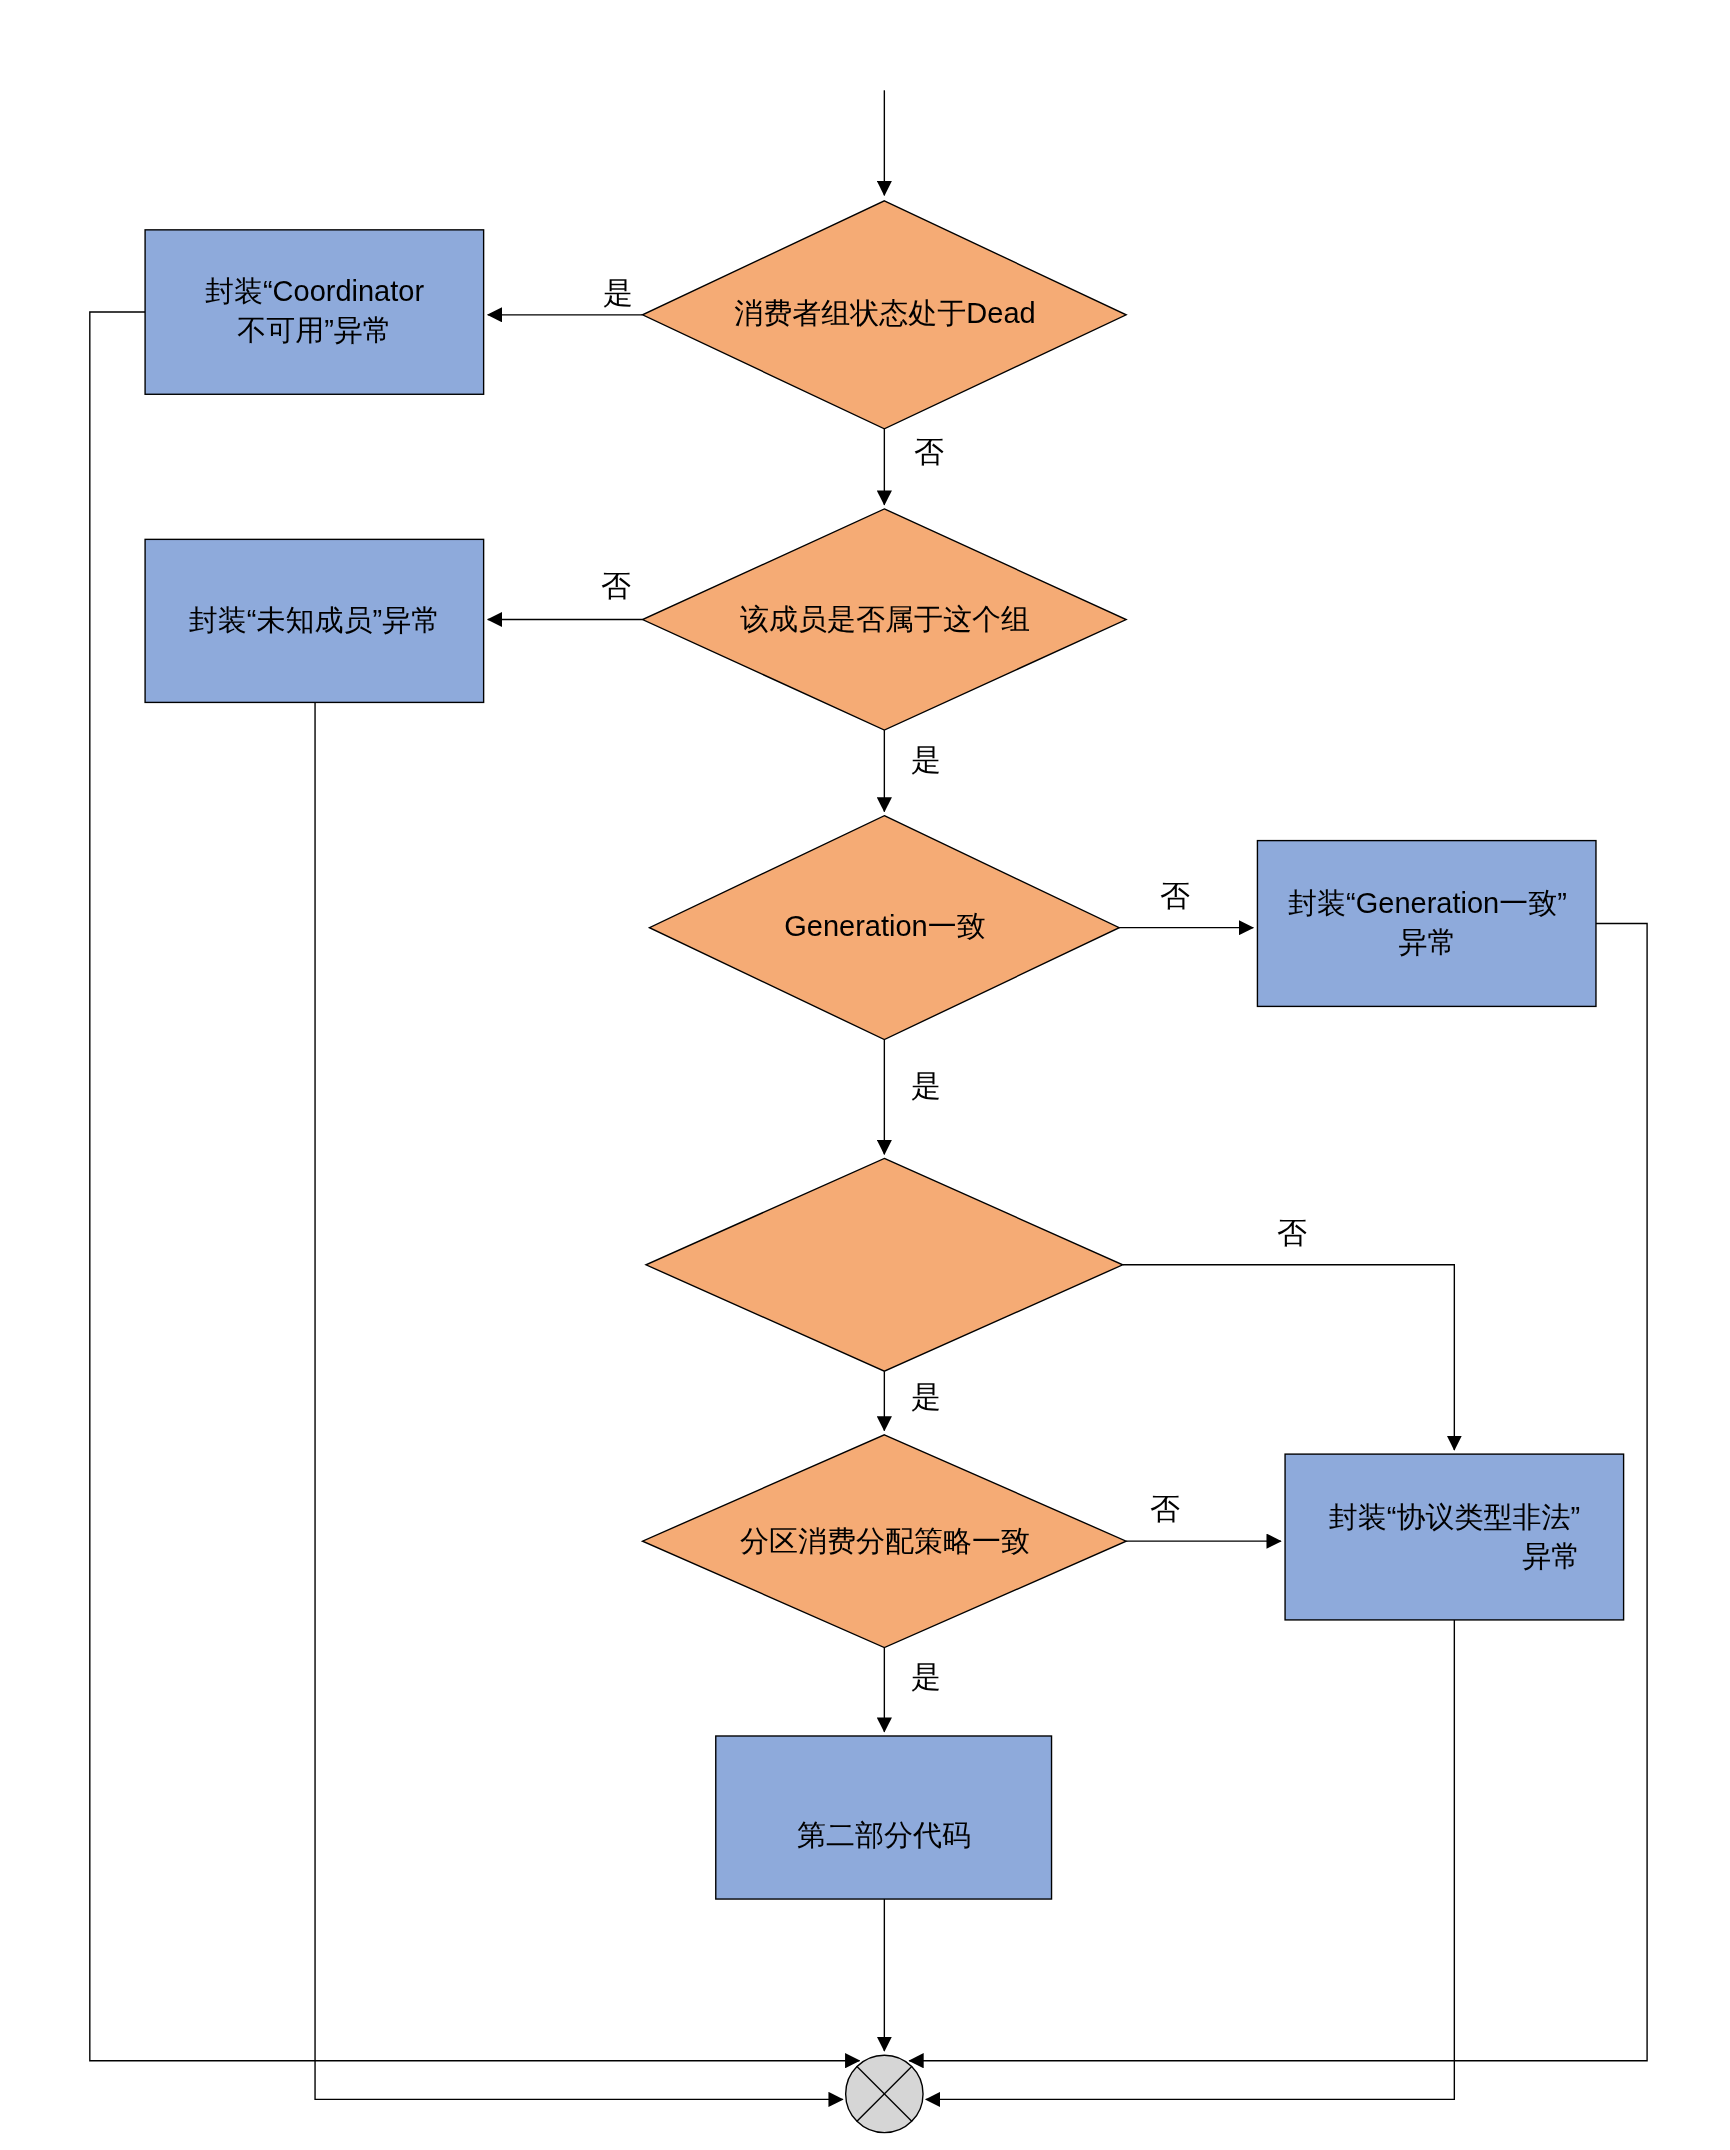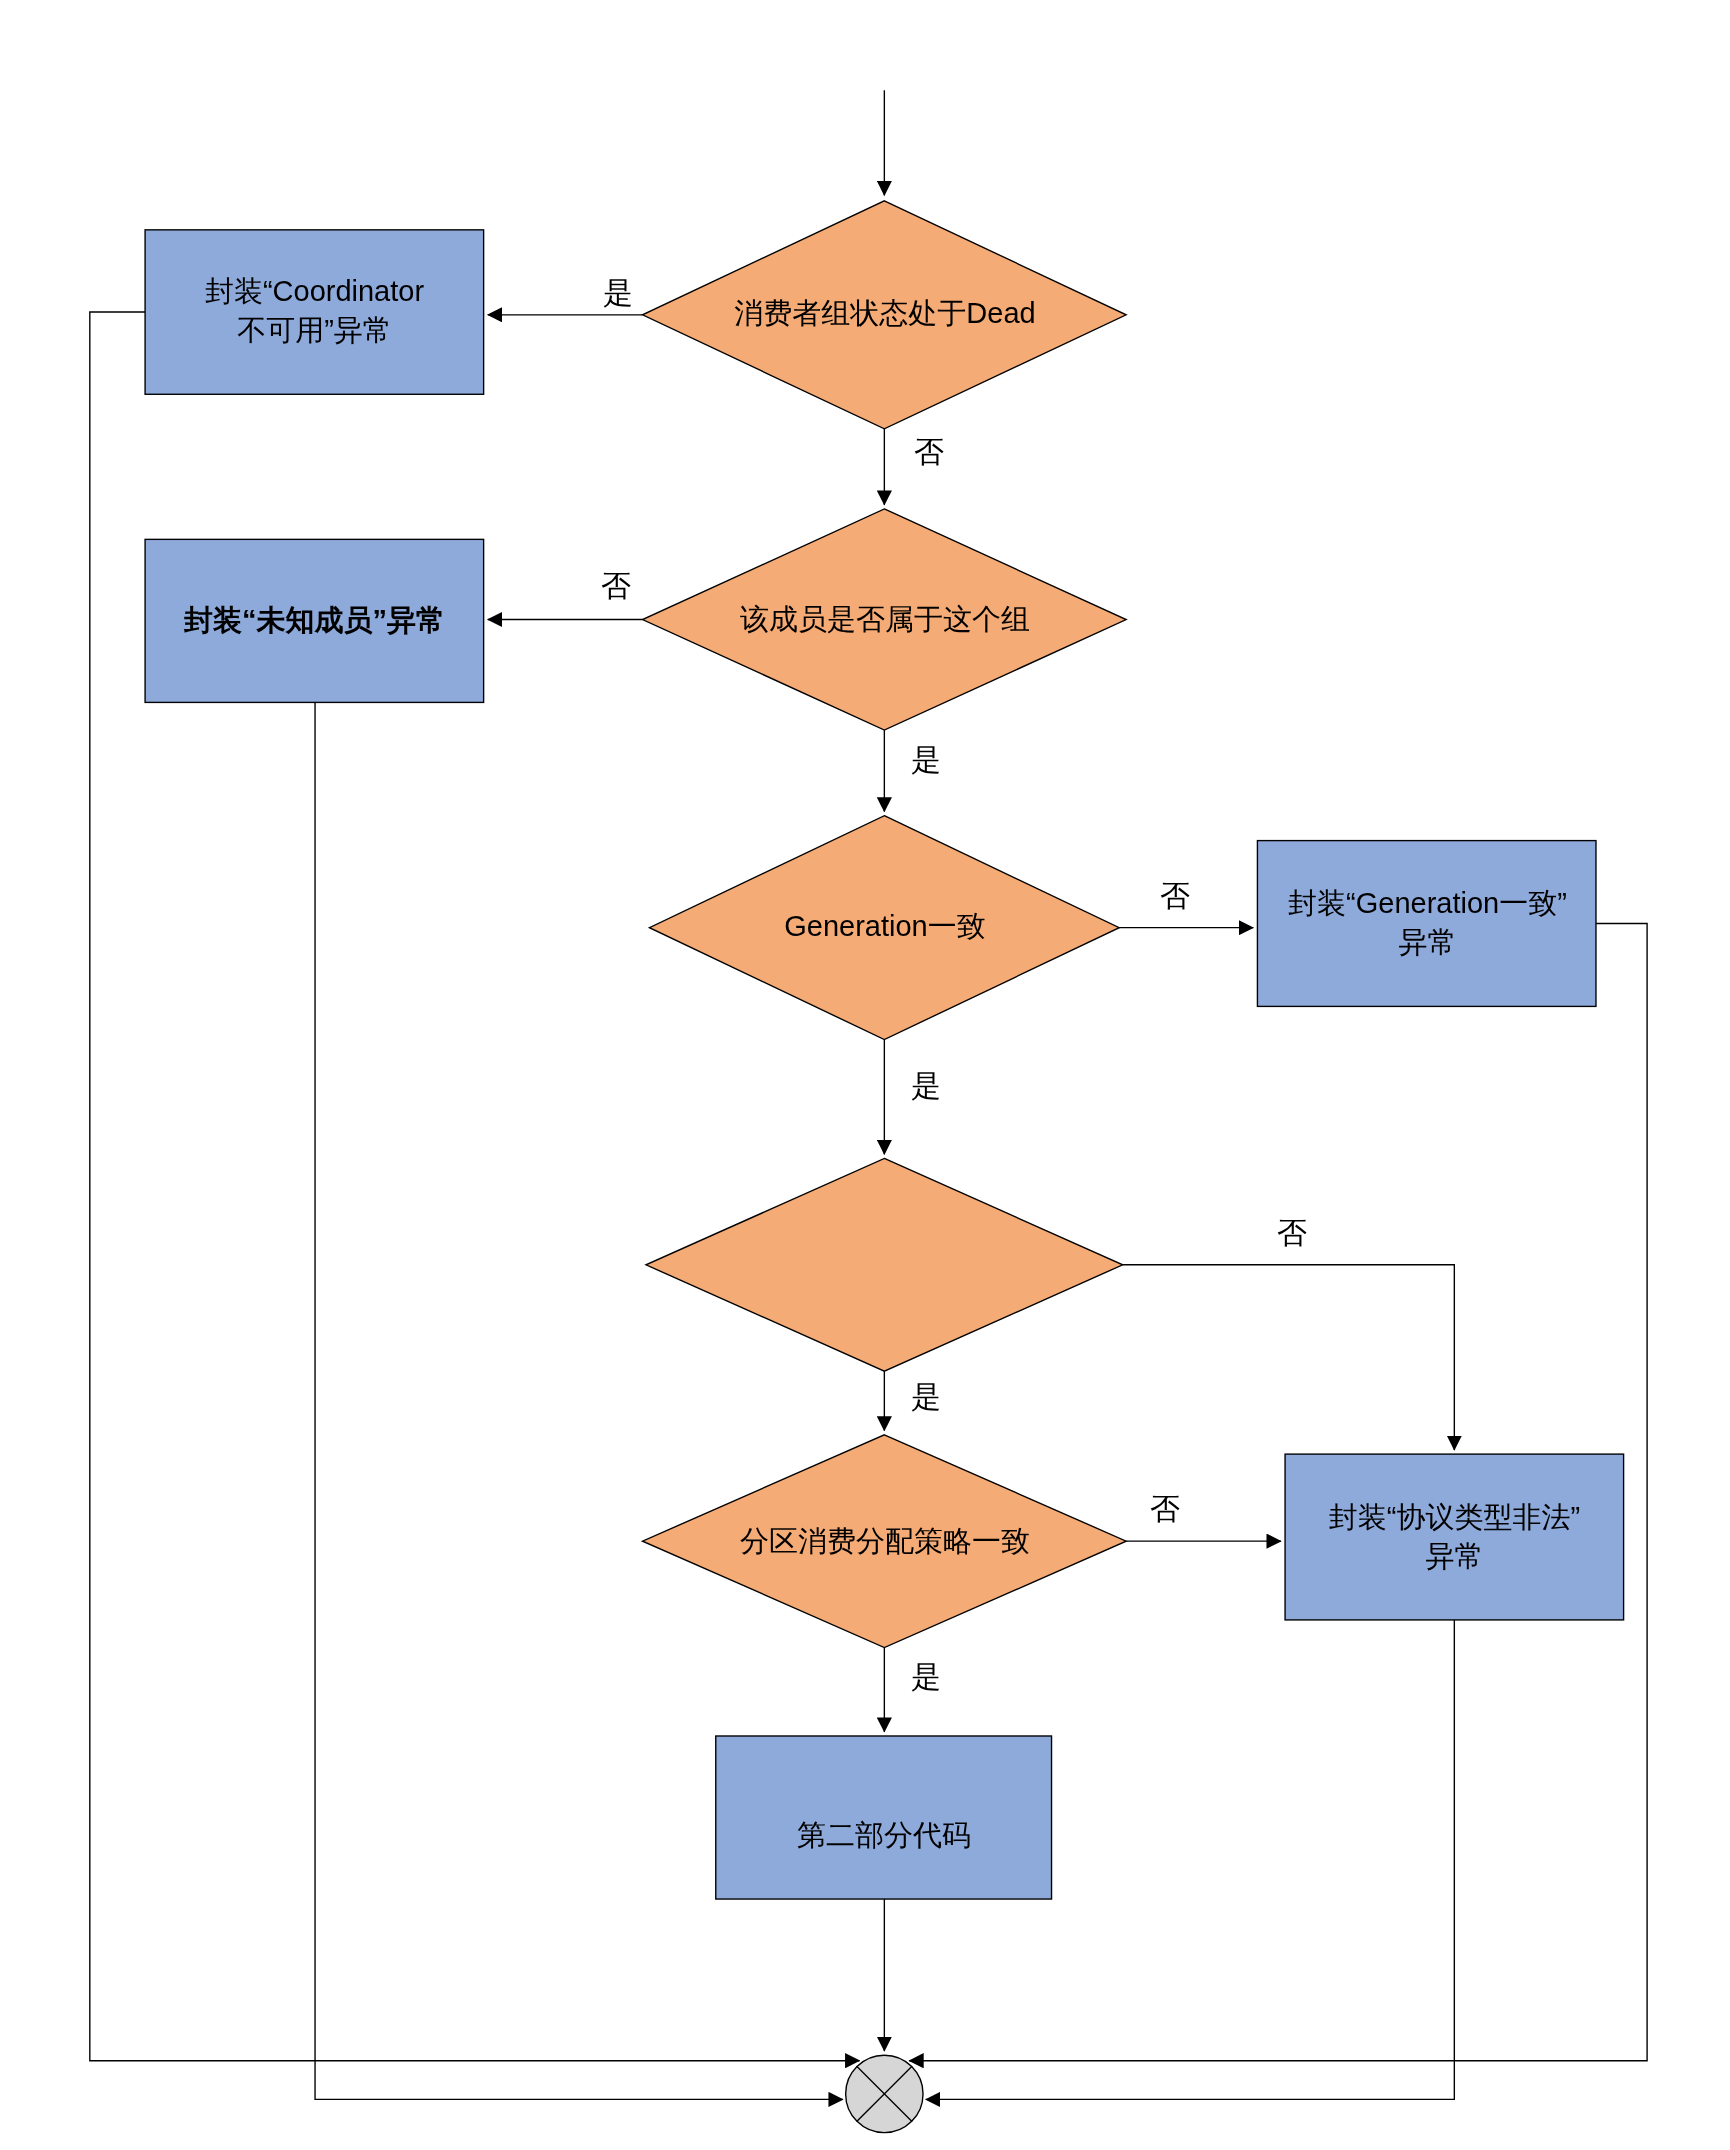--- a/index.html
+++ b/index.html
@@ -38,26 +38,26 @@
     position: absolute;
     transform: translate(-50%, -50%);
     font-size: 30px;
     white-space: nowrap;
   }
 
   
   #t-d1 { left: 643px;  top: 200px;  width: 484px; height: 228px; }
   #t-r1 { left: 145px;  top: 229px;  width: 339px; height: 164px; padding: 0 21px; }
   #t-d2 { left: 643px;  top: 509px;  width: 484px; height: 221px; }
-  #t-r2 { left: 145px;  top: 539px;  width: 339px; height: 163px; padding: 0 6px; font-weight: bold; }
+  #t-r2 { left: 145px;  top: 539px;  width: 339px; height: 163px; padding: 0 6px; }
   #t-d3 { left: 650px;  top: 815px; width: 470px; height: 224px; align-items: center; }
   #t-r3 { left: 1258px; top: 840px; width: 339px; height: 166px; padding: 0 14px; }
   #t-d4 { left: 646px;  top: 1158px; width: 477px; height: 213px; }
   #t-d5 { left: 643px;  top: 1435px; width: 484px; height: 213px; }
-  #t-r5 { left: 1285px; top: 1454px; width: 339px; height: 166px; padding: 12px 14px; }
+  #t-r5 { left: 1285px; top: 1454px; width: 339px; height: 166px; padding: 12px 14px; text-align: right; }
   #t-r6 { left: 716px; top: 1736px; width: 336px; height: 199px; }
 
   
   #l-d1-yes { left: 618px;  top: 293px; }
   #l-d1-no  { left: 929px; top: 452px; }
   #l-d2-no  { left: 616px;  top: 586px; }
   #l-d2-yes { left: 926px; top: 760px; }
   #l-d3-no  { left: 1175px; top: 896px; }
   #l-d3-yes { left: 926px; top: 1086px; }
   #l-d4-no  { left: 1292px; top: 1233px; }

